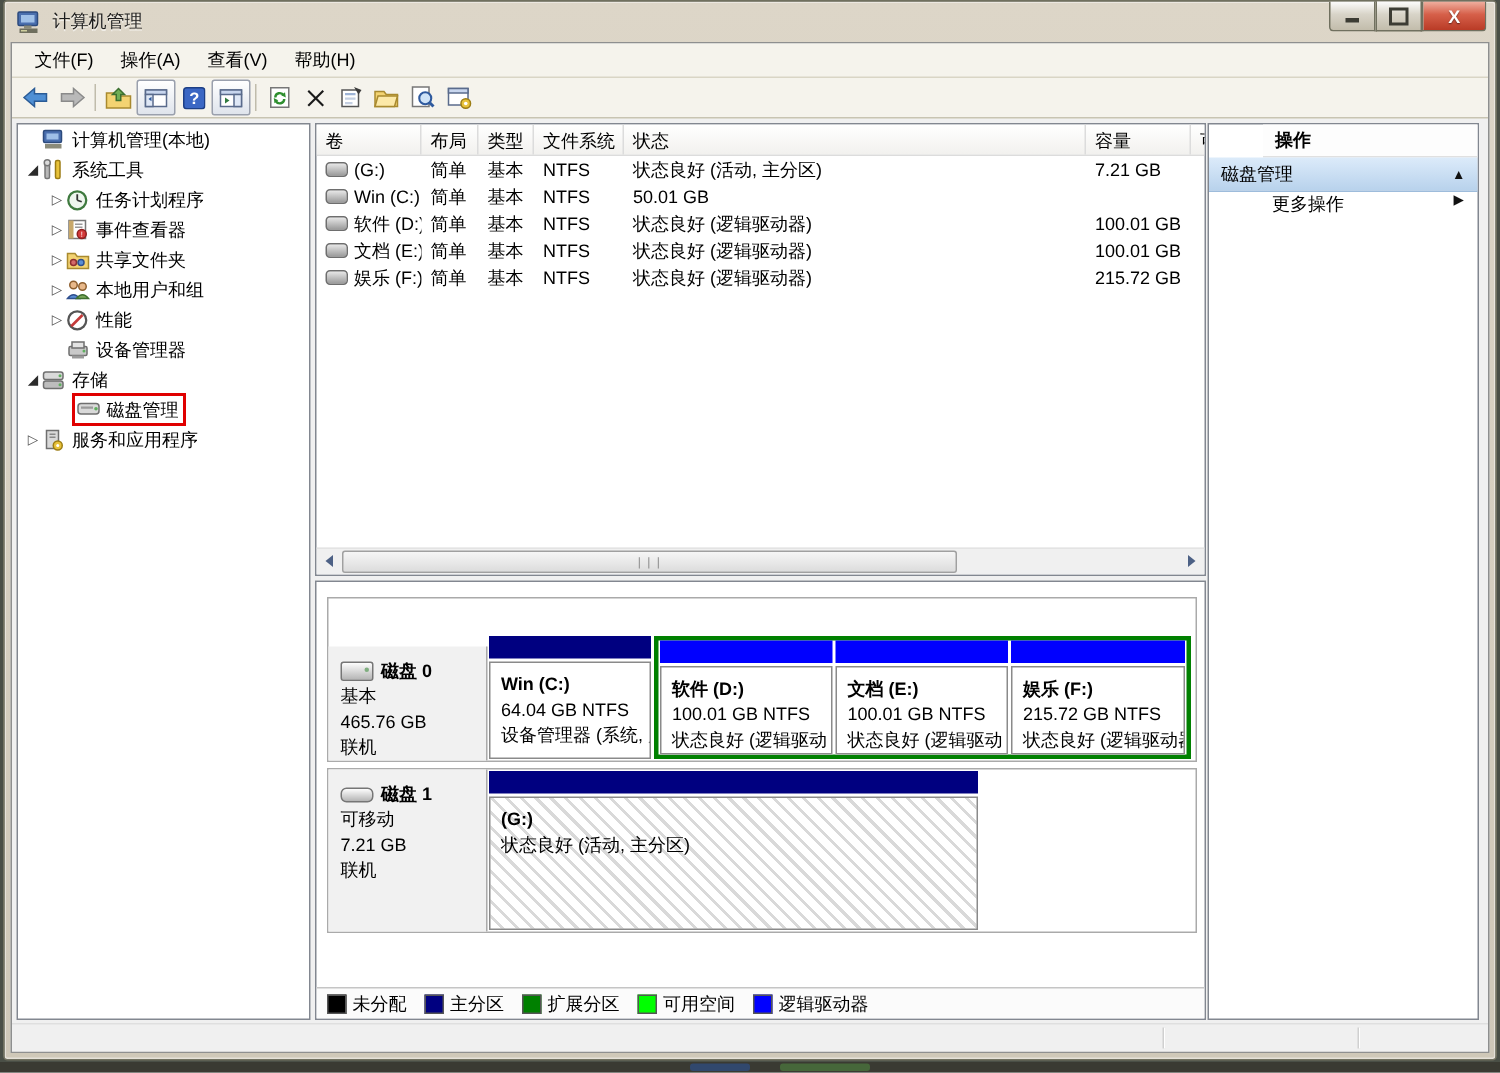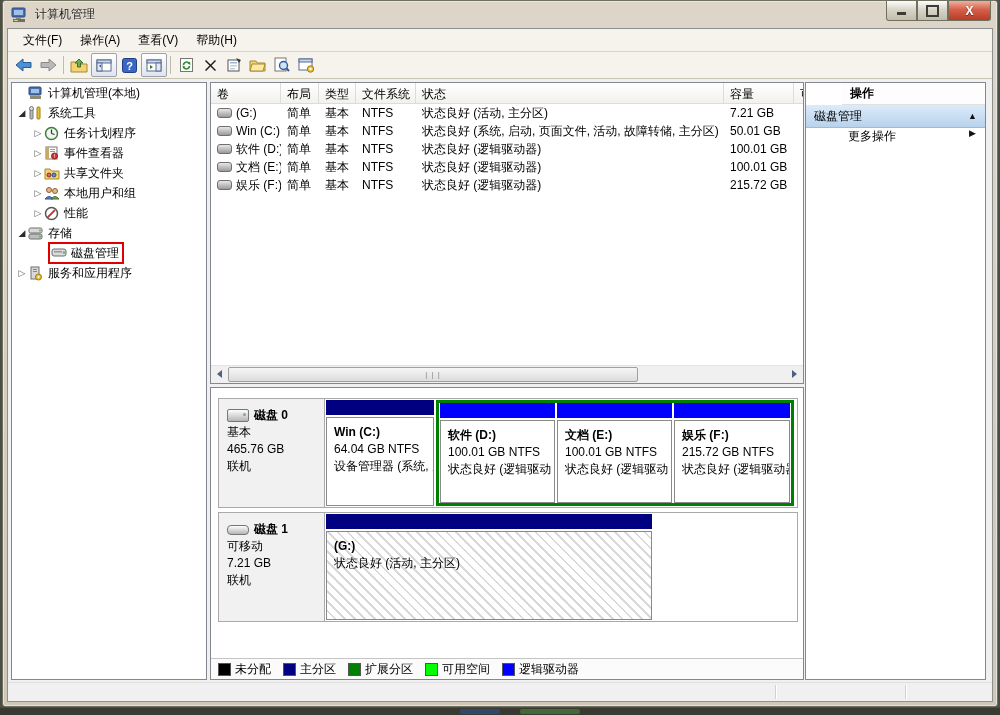--- a/index.html
+++ b/index.html
@@ -60,21 +60,21 @@
   .sbtn{width:17px;height:16px;display:flex;align-items:center;justify-content:center;}
   .tri{width:0;height:0;border-style:solid;}
   .tri.left{border-width:4px 5px 4px 0;border-color:transparent #4d6185 transparent transparent;}
   .tri.right{border-width:4px 0 4px 5px;border-color:transparent transparent transparent #4d6185;}
   .sthumb{margin:1px 0;width:408px;background:linear-gradient(#f6f6f6,#dcdcdc);border:1px solid #a0a0a0;border-radius:2px;display:flex;align-items:center;justify-content:center;}
   .grip{letter-spacing:1px;color:#8a8a8a;font-size:8px;line-height:8px;}
 
   
   .gfx{left:202px;top:308px;width:592px;bottom:3px;overflow:hidden;}
   .diskrow{position:absolute;left:7px;width:578px;border:1px solid #aaa;display:flex;background:#fff;}
-  .disk0{top:10px;height:108px;}
+  .disk0{top:10px;height:108px;align-items:flex-end;}
   .disk1{top:124px;height:108px;}
   .dlabel{width:106px;flex:0 0 106px;background:#f1f1f1;border-right:1px solid #aaa;padding:8px 0 0 8px;box-sizing:border-box;line-height:17px;}
   .dname{font-weight:bold;display:flex;align-items:center;}
   .drive-ico{width:20px;height:11px;background:linear-gradient(#fdfdfd,#b5b5b5);border:1px solid #767676;border-radius:2px;margin-right:5px;position:relative;}
   .drive-ico i{position:absolute;right:2px;top:3px;width:3px;height:3px;background:#7fae7f;border-radius:50%;}
   .drive-ico.slim{height:8px;border-radius:4px;}
   .parts{flex:1;display:flex;padding:1px 1px;box-sizing:border-box;}
   .part{display:flex;flex-direction:column;box-sizing:border-box;}
   .pbar{height:15px;}
   .pbody{flex:1;border:1px solid #8a8a8a;background:#fff;margin-top:2px;padding:6px 0 0 7px;overflow:hidden;white-space:nowrap;line-height:17px;}
@@ -311,20 +311,32 @@
         <div class="trow indent2">
           <span class="expander">▷</span>
           <span class="ticon">
             <svg width="15" height="15" viewBox="0 0 15 15">
                 <circle cx="7.5" cy="7.5" r="6" fill="#fff" stroke="#555" stroke-width="1.5"></circle>
                 <line x1="3.5" y1="11.5" x2="11" y2="4" stroke="#c43a3a" stroke-width="1.8"></line>
               </svg>
           </span>
           <span>性能</span>
         </div>
+        <div class="trow indent2">
+          <span class="expander"></span>
+          <span class="ticon">
+            <svg width="16" height="14" viewBox="0 0 16 14">
+                <rect x="2" y="5" width="12" height="6" rx="1" fill="#c9c9c9" stroke="#6f6f6f"></rect>
+                <rect x="4" y="2" width="8" height="4" fill="#e3e3e3" stroke="#6f6f6f"></rect>
+                <rect x="4" y="11" width="8" height="2" fill="#9a9a9a"></rect>
+                <circle cx="12" cy="8" r="1" fill="#5faf5f"></circle>
+              </svg>
+          </span>
+          <span>设备管理器</span>
+        </div>
         <div class="trow indent1">
           <span class="expander open">◢</span>
           <span class="ticon">
             <svg width="16" height="14" viewBox="0 0 16 14">
                 <rect x="1" y="2" width="13" height="5" rx="1.5" fill="#d9d9d9" stroke="#6f6f6f"></rect>
                 <rect x="1" y="8" width="13" height="5" rx="1.5" fill="#bdbdbd" stroke="#6f6f6f"></rect>
                 <circle cx="12" cy="4.5" r="1" fill="#5faf5f"></circle>
                 <circle cx="12" cy="10.5" r="1" fill="#5faf5f"></circle>
               </svg>
           </span>
@@ -380,21 +392,20 @@
             <span class="vc c-cap">7.21 GB</span>
           </div>
           <div class="vrow">
             <span class="vc c-vol">
                 <span class="vol-ico"></span>
                 <span>Win (C:)</span>
               </span>
             <span class="vc c-layout">简单</span>
             <span class="vc c-type">基本</span>
             <span class="vc c-fs">NTFS</span>
-            <span class="vc c-status">状态良好 (系统, 启动, 页面文件, 活动, 故障转储, 主分区)</span>
             <span class="vc c-cap">50.01 GB</span>
           </div>
           <div class="vrow">
             <span class="vc c-vol">
                 <span class="vol-ico"></span>
                 <span>软件 (D:)</span>
               </span>
             <span class="vc c-layout">简单</span>
             <span class="vc c-type">基本</span>
             <span class="vc c-fs">NTFS</span>

